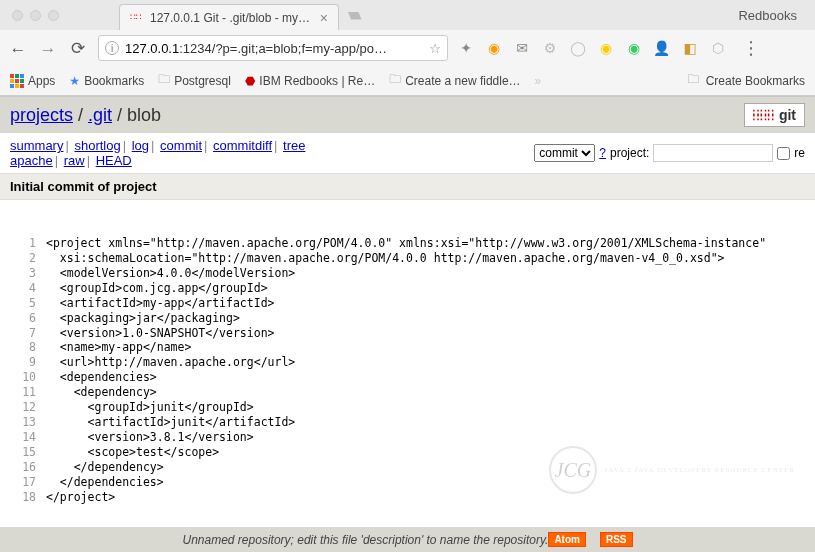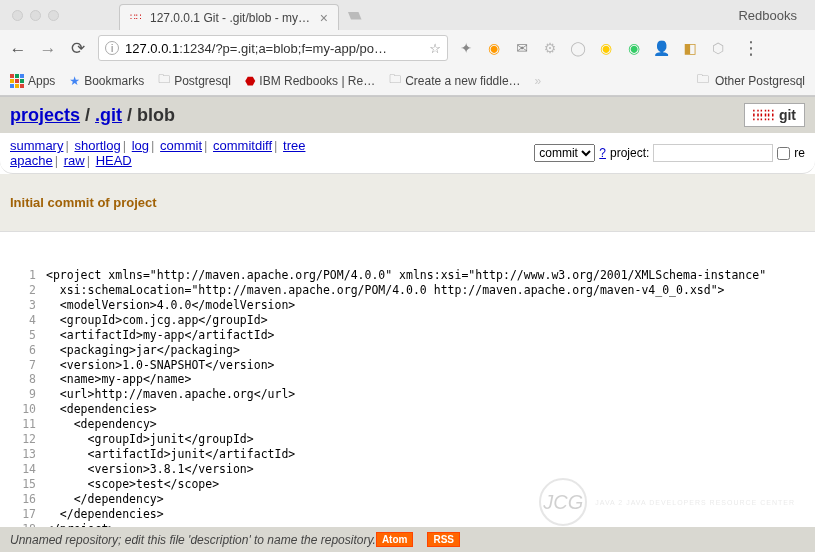--- a/index.html
+++ b/index.html
@@ -35,48 +35,48 @@
 .bm-apps span { background: #db4437; }
 .bm-apps span:nth-child(2){background:#0f9d58}.bm-apps span:nth-child(3){background:#4285f4}.bm-apps span:nth-child(4){background:#f4b400}.bm-apps span:nth-child(5){background:#db4437}.bm-apps span:nth-child(6){background:#0f9d58}.bm-apps span:nth-child(7){background:#4285f4}.bm-apps span:nth-child(8){background:#f4b400}.bm-apps span:nth-child(9){background:#db4437}
 .bm-star { color: #4285f4; }
 .bm-folder { color: #888; }
 .bm-sep { color: #ccc; }
 .bm-right { margin-left: auto; display: flex; align-items: center; gap: 6px; }
 
 
 .content { font-family: Arial, sans-serif; }
 .header { background: #d9d8d1; padding: 6px 10px; display: flex; align-items: center; justify-content: space-between; }
-.header .breadcrumb { font-size: 18px; font-weight: bold; color: #333; }
+.header .breadcrumb { font-size: 18px; font-weight: normal; color: #333; }
 .header a { color: #0000cc; }
 .git-logo { background: #fff; border: 1px solid #aaa; padding: 3px 8px; font-weight: bold; font-size: 14px; color: #333; display: flex; align-items: center; gap: 4px; }
 .git-logo .dots { color: #c00; letter-spacing: 1px; line-height: 0.5; font-size: 10px; }
 
-.nav-links { padding: 5px 10px; font-size: 13px; color: #000; display: flex; align-items: center; justify-content: space-between; border-bottom: 1px solid #ddd; border-radius: 13px; }
+.nav-links { padding: 5px 10px; font-size: 13px; color: #000; display: flex; align-items: center; justify-content: space-between; border-bottom: 1px solid #ddd; }
 .nav-links a { color: #0000cc; }
 .nav-links .sep { color: #888; margin: 0 2px; }
 .search-area { display: flex; align-items: center; gap: 4px; font-size: 12px; }
 .search-area select { font-size: 12px; }
 .search-area input[type=text] { width: 120px; border: 1px solid #ccc; height: 18px; }
 .help-link { color: #0000cc; text-decoration: underline; }
 
-.commit-title { background: #edece6; padding: 21px 10px; font-size: 13px; font-weight: bold; color: #a16207; border-bottom: 1px solid #ddd; }
+.commit-title { background: #edece6; padding: 5px 10px; font-size: 13px; font-weight: bold; color: #000000; border-bottom: 1px solid #ddd; }
 .file-path { padding: 6px 10px; font-size: 13px; }
 .file-path a { color: #0000cc; font-weight: bold; }
 
 .code-view { padding: 6px 10px 10px 20px; font-family: "Menlo", "Monaco", monospace; font-size: 11.5px; line-height: 1.3; white-space: pre; color: #000; position: relative; }
 .code-line { display: flex; }
 .ln { width: 26px; text-align: right; color: #999; padding-right: 10px; flex-shrink: 0; }
 .lc { flex: 1; }
 
-.watermark { position: absolute; right: 20px; bottom: 40px; opacity: 0.18; font-family: Liberation Sans, sans-serif; display: flex; align-items: center; gap: 8px; pointer-events: none; }
+.watermark { position: absolute; right: 20px; bottom: 40px; opacity: 0.18; font-family: Liberation Serif, serif; display: flex; align-items: center; gap: 8px; pointer-events: none; }
 .watermark .circ { width: 48px; height: 48px; border: 2px solid #777; border-radius: 50%; display: flex; align-items: center; justify-content: center; font-size: 20px; font-style: italic; }
 .watermark .txt { font-size: 22px; color: #555; }
 .watermark .sub { font-size: 7px; color: #888; letter-spacing: 1px; }
 
-.footer { background: #d9d8d1; padding: 5px 10px; display: flex; align-items: center; justify-content: flex-start; font-size: 12px; font-style: italic; color: #444; position: absolute; bottom: 0; left: 0; right: 0; }
+.footer { background: #d9d8d1; padding: 5px 10px; display: flex; align-items: center; justify-content: center; font-size: 12px; font-style: italic; color: #444; position: absolute; bottom: 0; left: 0; right: 0; }
 .feed-btns { display: flex; gap: 14px; }
 .feed-btn { background: #f60; color: #fff; font-size: 10px; font-weight: bold; padding: 1px 5px; border: 1px solid #f40; font-style: normal; }
 </style>
 </head>
 <body>
 
 <div class="browser-top">
   <div class="tab-bar">
     <div class="traffic-lights">
       <div class="tl"></div>
@@ -145,21 +145,21 @@
         <span style="color:#c00">⬣</span> 
         <span>IBM Redbooks | Re…</span>
       </span>
     <span class="bm-item">
         <span class="bm-folder">🗀</span> 
         <span>Create a new fiddle…</span>
       </span>
     <span class="bm-sep">»</span>
     <span class="bm-right">
         <span class="bm-folder">🗀</span> 
-        <span>Other Postgresql</span>
+        <span>Create Bookmarks</span>
       </span>
   </div>
 </div>
 
 <div class="content">
   <div class="header">
     <div class="breadcrumb">
       <a href="#">projects</a> /
       <a href="#">.git</a> /
       <span>blob</span>

